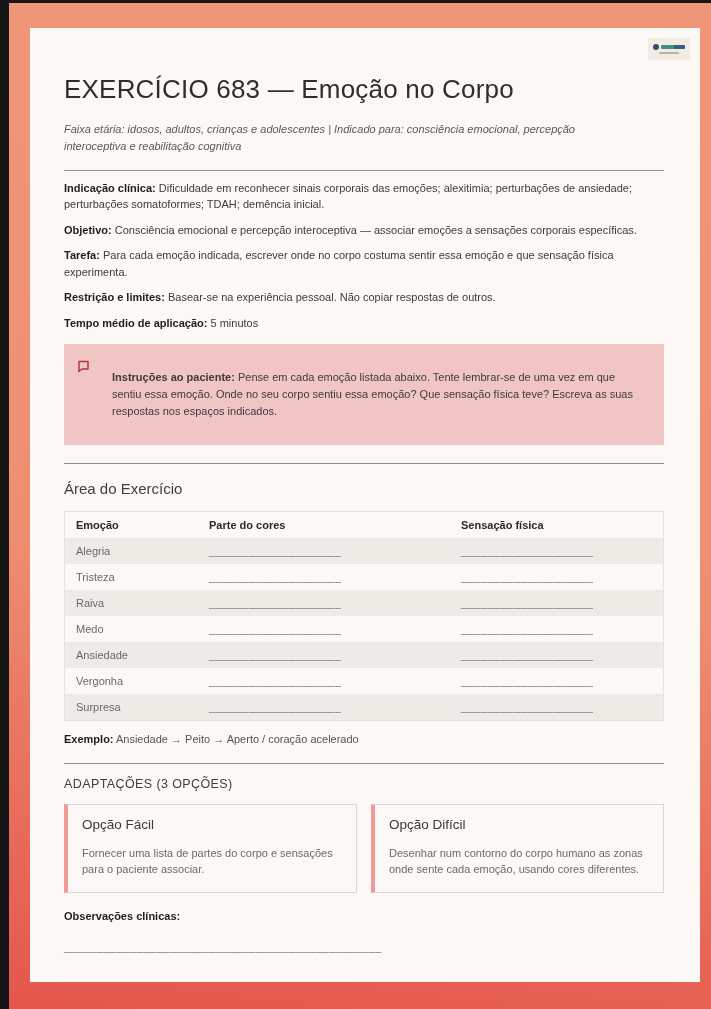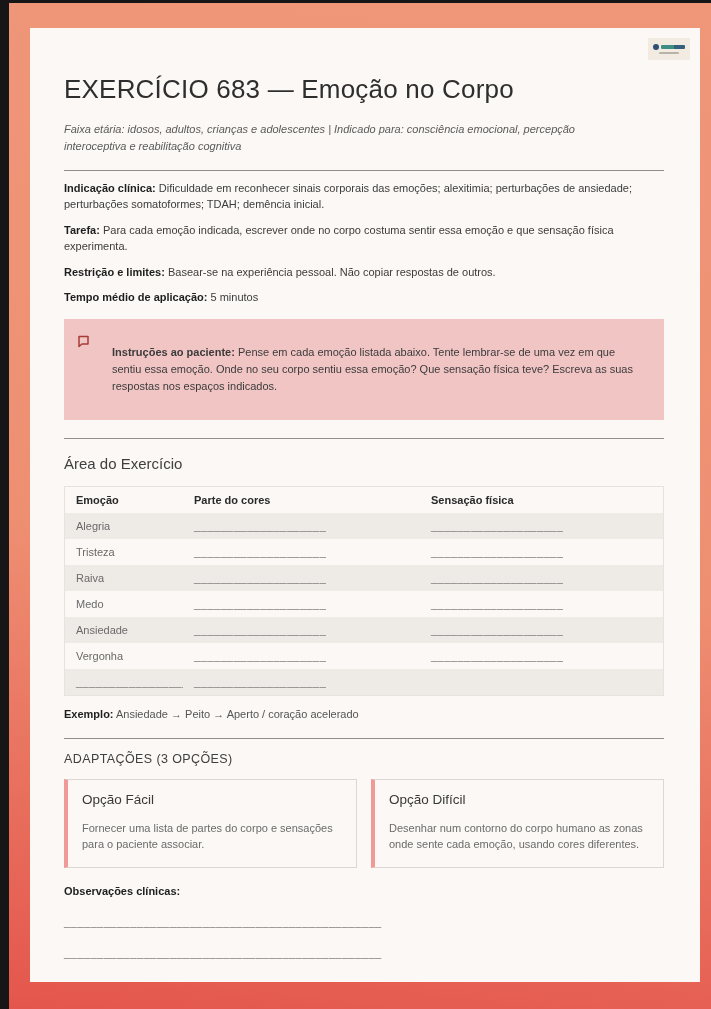--- a/index.html
+++ b/index.html
@@ -58,21 +58,21 @@
     padding: 13px 16px 13px 13px;
     display: flex; gap: 10px;
   }
   .callout .bubble { flex: 0 0 auto; margin-top: 2px; }
   .callout p { margin: 12px; font-size: 11px; line-height: 1.55; color: #3b3b3b; }
 
   h2.section { margin: 16px 0 0 0; font-size: 15px; font-weight: 400; color: #3f3f3f; }
   h3.section-caps { margin: 13px 0 0 0; font-size: 12.5px; font-weight: 400; color: #3f3f3f; letter-spacing: 0.4px; }
 
   .table { margin-top: 14px; border: 1px solid #e6e2dd; font-size: 11px; }
-  .trow { display: grid; grid-template-columns: 118px 237px 1fr; line-height: 26px; height: 26px; }
+  .trow { display: grid; grid-template-columns: 118px 237px 1fr; line-height: 26px; height: 26px; gap: 15px; }
   .trow > div { padding-left: 11px; overflow: hidden; white-space: nowrap; }
   .trow.thead { font-weight: 700; color: #2a2a2a; }
   .trow.stripe { background: #eeeae6; }
   .trow .emo { color: #6a6a6a; }
   .blank { color: #7b7b7b; letter-spacing: 0.5px; }
 
   .example { margin: 12px 0 0 0; font-size: 11px; color: #555; }
 
   .cards { margin-top: 13px; display: flex; gap: 14px; }
   .card {
@@ -102,20 +102,21 @@
     </div>
 
     <div class="content">
       <h1 class="title">EXERCÍCIO 683 — Emoção no Corpo</h1>
       <p class="subtitle">Faixa etária: idosos, adultos, crianças e adolescentes | Indicado para: consciência emocional, percepção interoceptiva e reabilitação cognitiva</p>
 
       <hr class="rule">
 
       <div class="meta-block">
         <p class="meta"><strong>Indicação clínica:</strong> <span>Dificuldade em reconhecer sinais corporais das emoções; alexitimia; perturbações de ansiedade; perturbações somatoformes; TDAH; demência inicial.</span></p>
+        <p class="meta"><strong>Objetivo:</strong> <span>Consciência emocional e percepção interoceptiva — associar emoções a sensações corporais específicas.</span></p>
         <p class="meta"><strong>Tarefa:</strong> <span>Para cada emoção indicada, escrever onde no corpo costuma sentir essa emoção e que sensação física experimenta.</span></p>
         <p class="meta"><strong>Restrição e limites:</strong> <span>Basear-se na experiência pessoal. Não copiar respostas de outros.</span></p>
         <p class="meta"><strong>Tempo médio de aplicação:</strong> <span>5 minutos</span></p>
       </div>
 
       <div class="callout">
         <span class="bubble">
           <svg width="13" height="13" viewBox="0 0 13 13" fill="none">
             <path d="M2 1.5 H11 V9 H5 L2 11.5 V9 H2 Z" stroke="#a73b37" stroke-width="1.5" stroke-linejoin="round" fill="none"></path>
           </svg>
@@ -157,20 +158,21 @@
           <div class="emo">Ansiedade</div>
           <div class="blank">____________________</div>
           <div class="blank">____________________</div>
         </div>
         <div class="trow">
           <div class="emo">Vergonha</div>
           <div class="blank">____________________</div>
           <div class="blank">____________________</div>
         </div>
         <div class="trow stripe">
+          <div class="emo">Surpresa</div>
           <div class="blank">____________________</div>
           <div class="blank">____________________</div>
         </div>
       </div>
 
       <p class="example"><strong>Exemplo:</strong> <span>Ansiedade → Peito → Aperto / coração acelerado</span></p>
 
       <hr class="rule" style="margin-top:18px;">
 
       <h3 class="section-caps">ADAPTAÇÕES (3 OPÇÕES)</h3>

